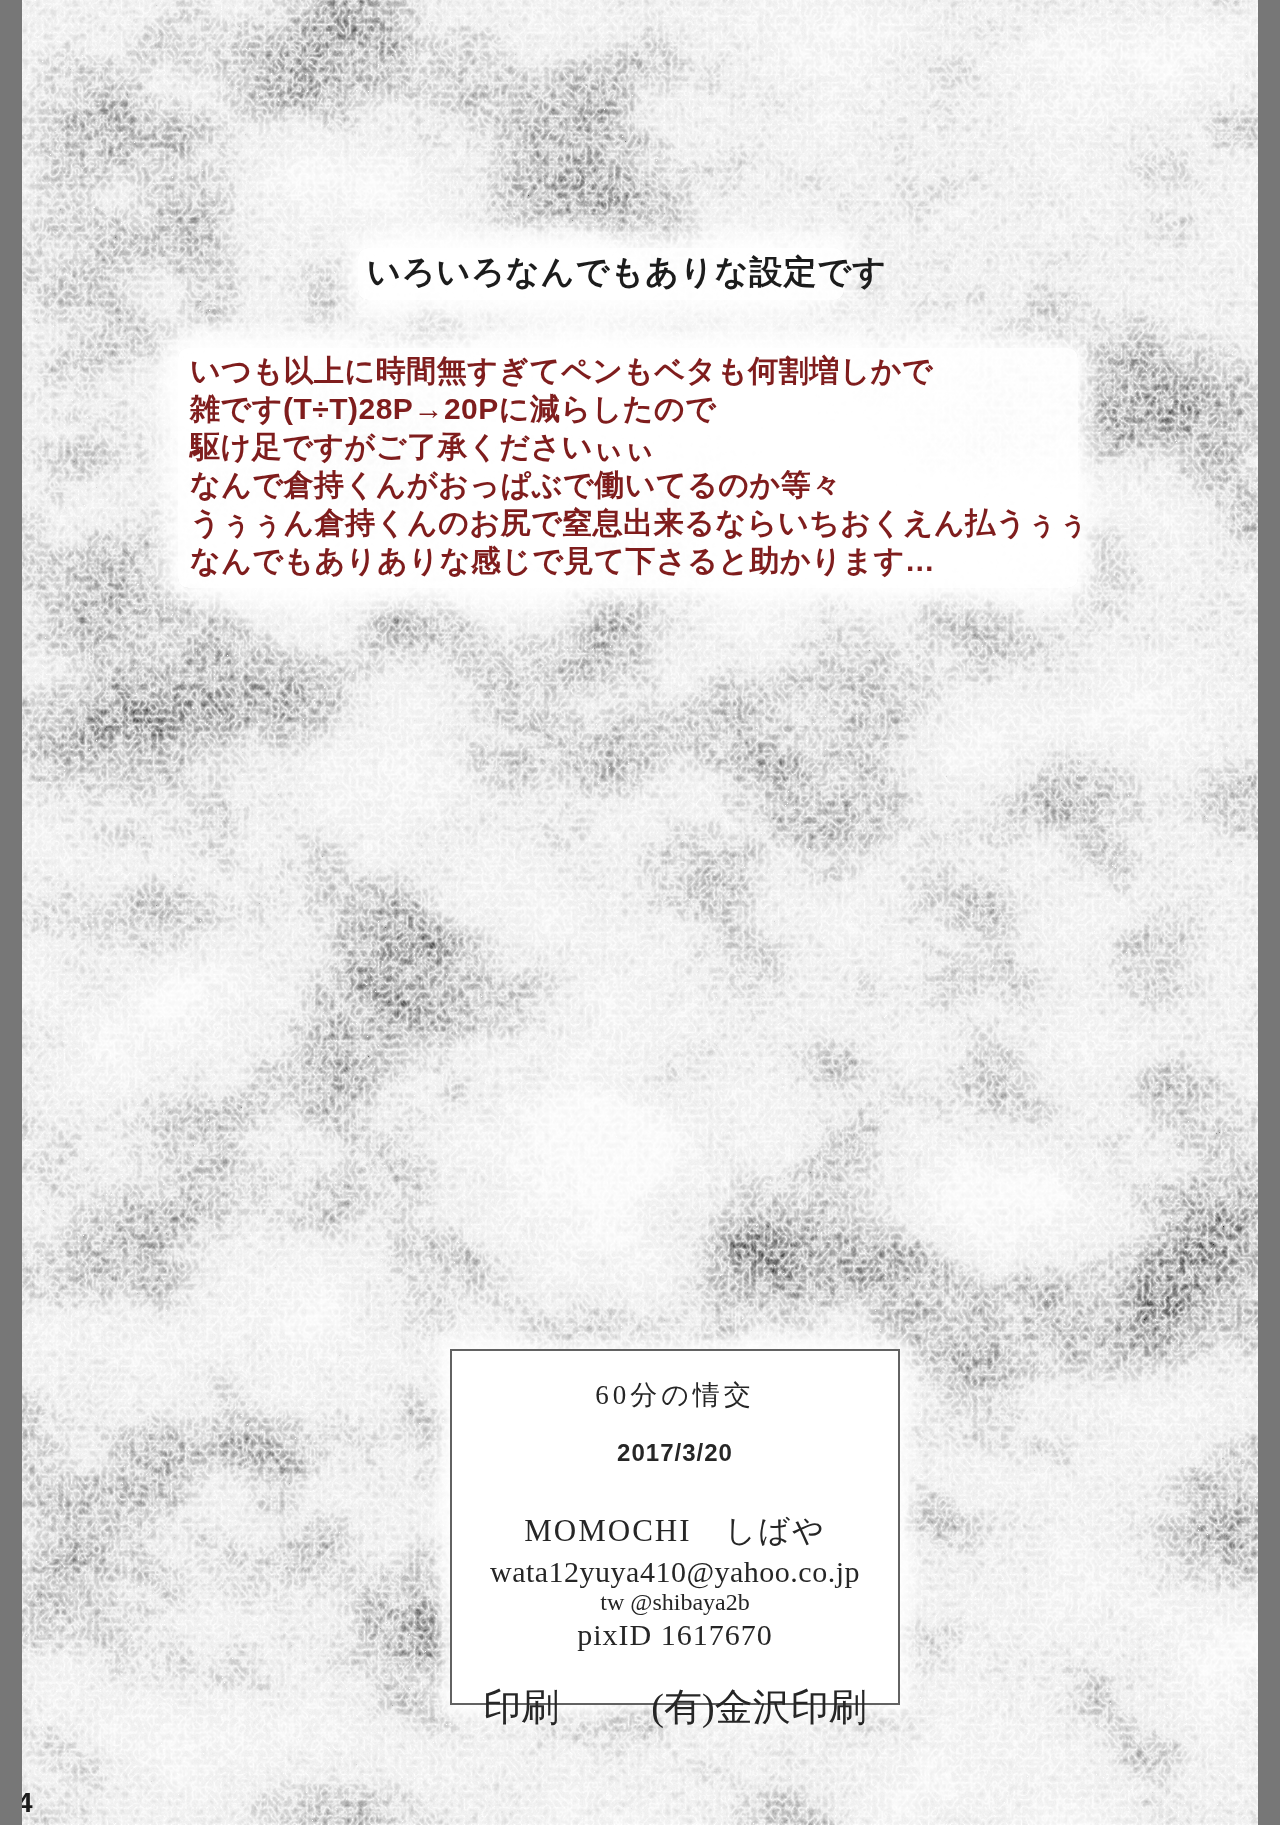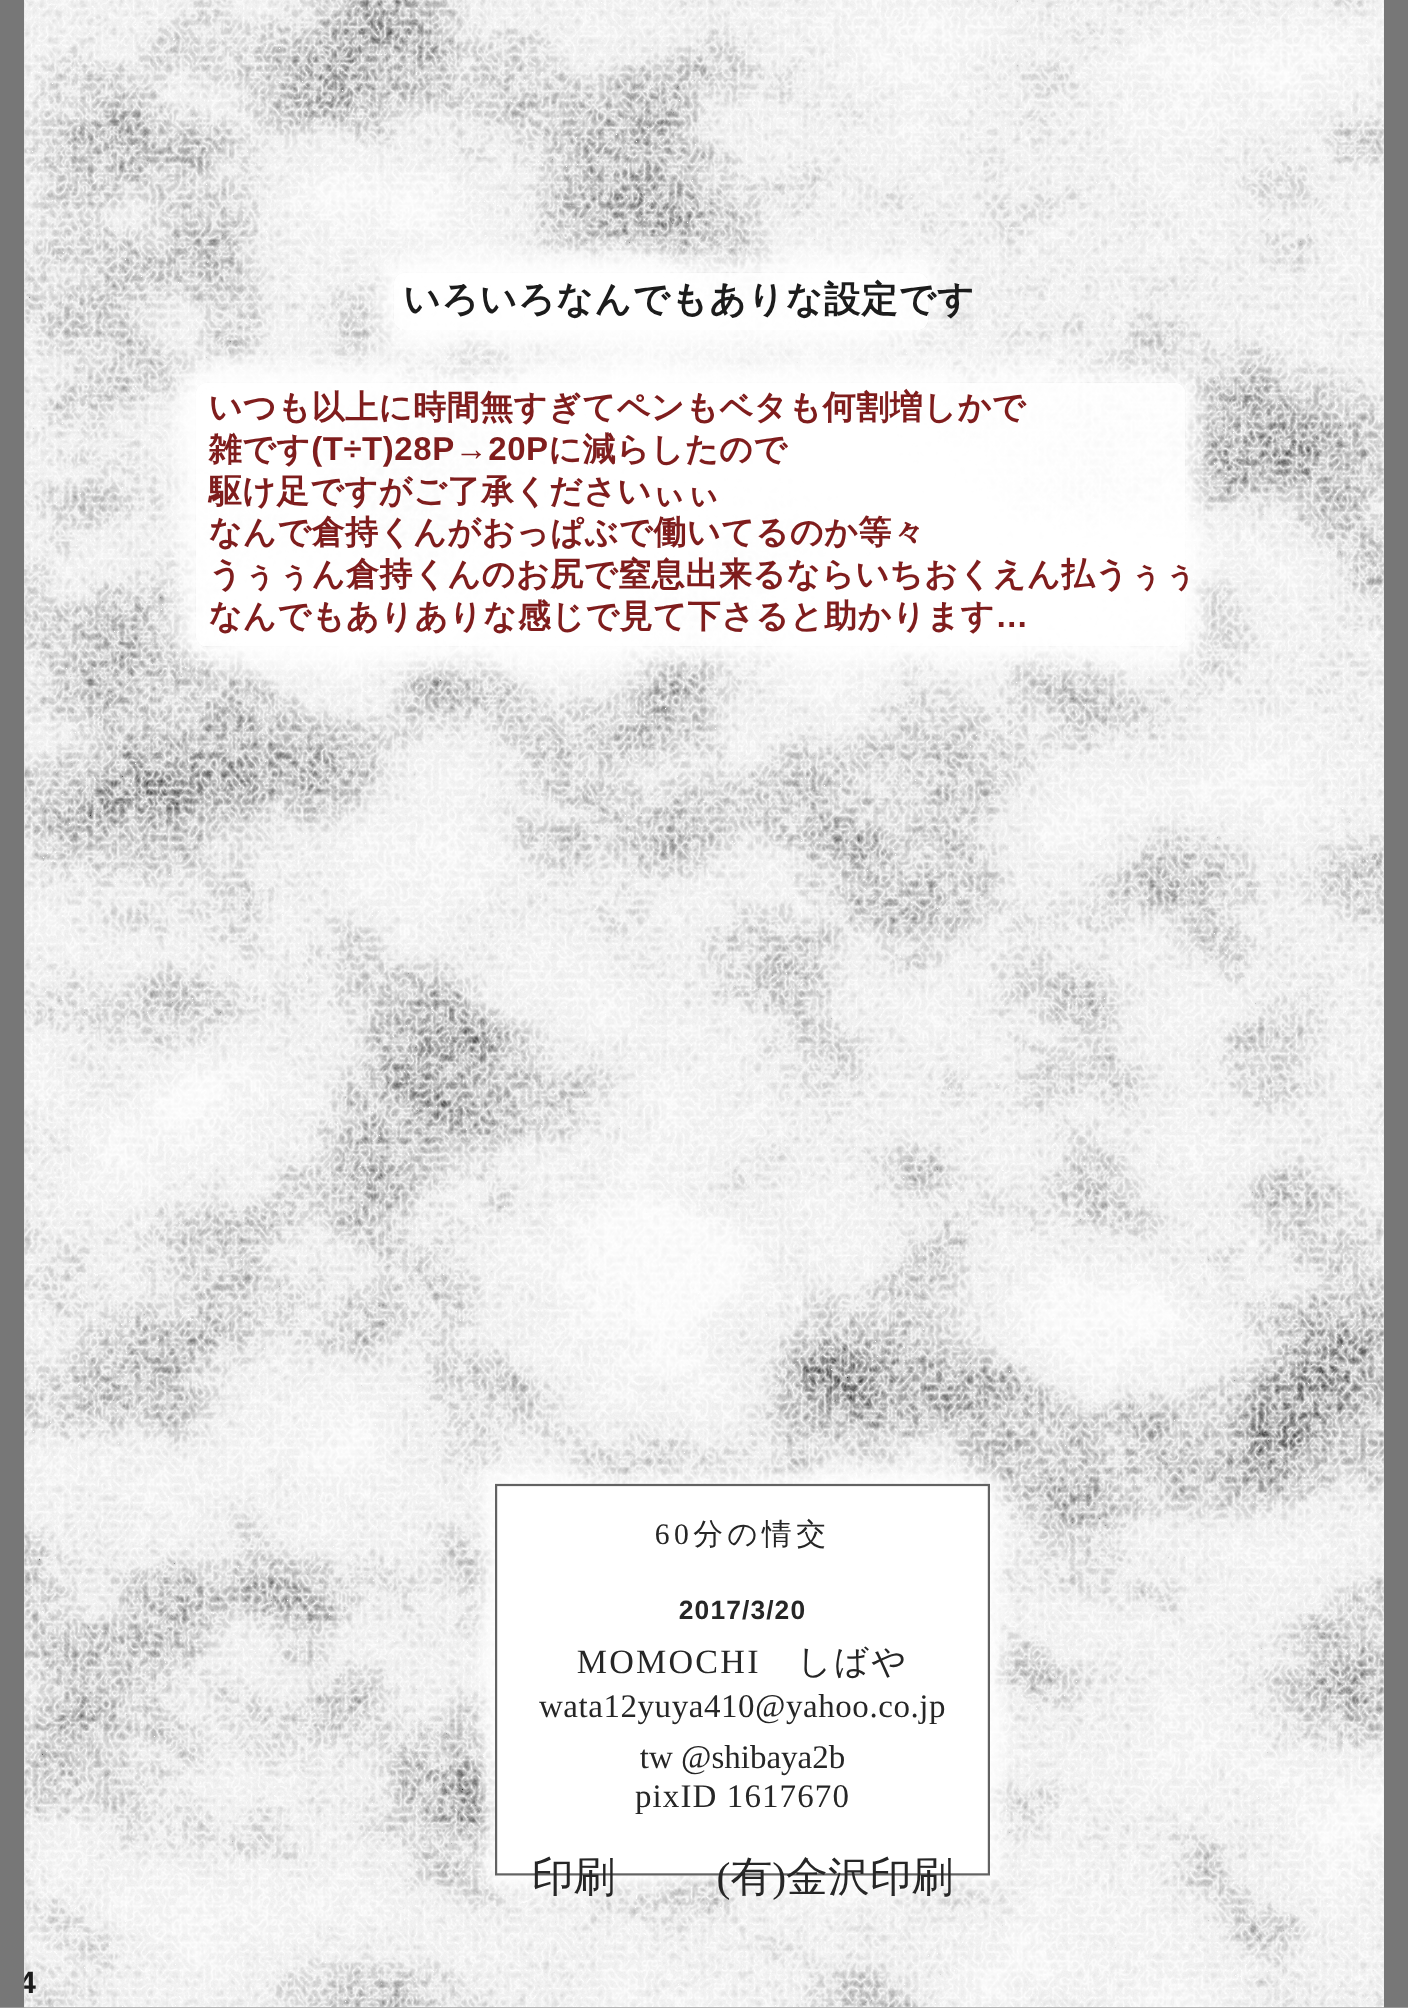--- a/index.html
+++ b/index.html
@@ -72,42 +72,42 @@
     font-family: "Liberation Serif", serif;
     color: #262626;
   }
   .col-book-title {
     margin-top: 26px;
     font-size: 27px;
     letter-spacing: 4px;
     white-space: nowrap;
   }
   .col-date {
-    margin-top: 38px;
+    margin-top: 26px;
     font-family: "Liberation Sans", sans-serif;
     font-weight: 600;
     font-size: 24px;
     letter-spacing: 1px;
     white-space: nowrap;
   }
   .col-author {
-    margin-top: 11px;
+    margin-top: 43px;
     font-size: 31px;
     letter-spacing: 2px;
     white-space: nowrap;
   }
   .col-email {
     margin-top: 3px;
     font-size: 30px;
     letter-spacing: 0.5px;
     white-space: nowrap;
   }
   .col-twitter {
-    margin-top: 12px;
-    font-size: 30px;
+    margin-top: 0;
+    font-size: 24px;
     white-space: nowrap;
   }
   .col-pixiv {
     margin-top: 2px;
     font-size: 30px;
     letter-spacing: 1px;
     white-space: nowrap;
   }
   .col-printer-row {
     margin-top: 30px;

